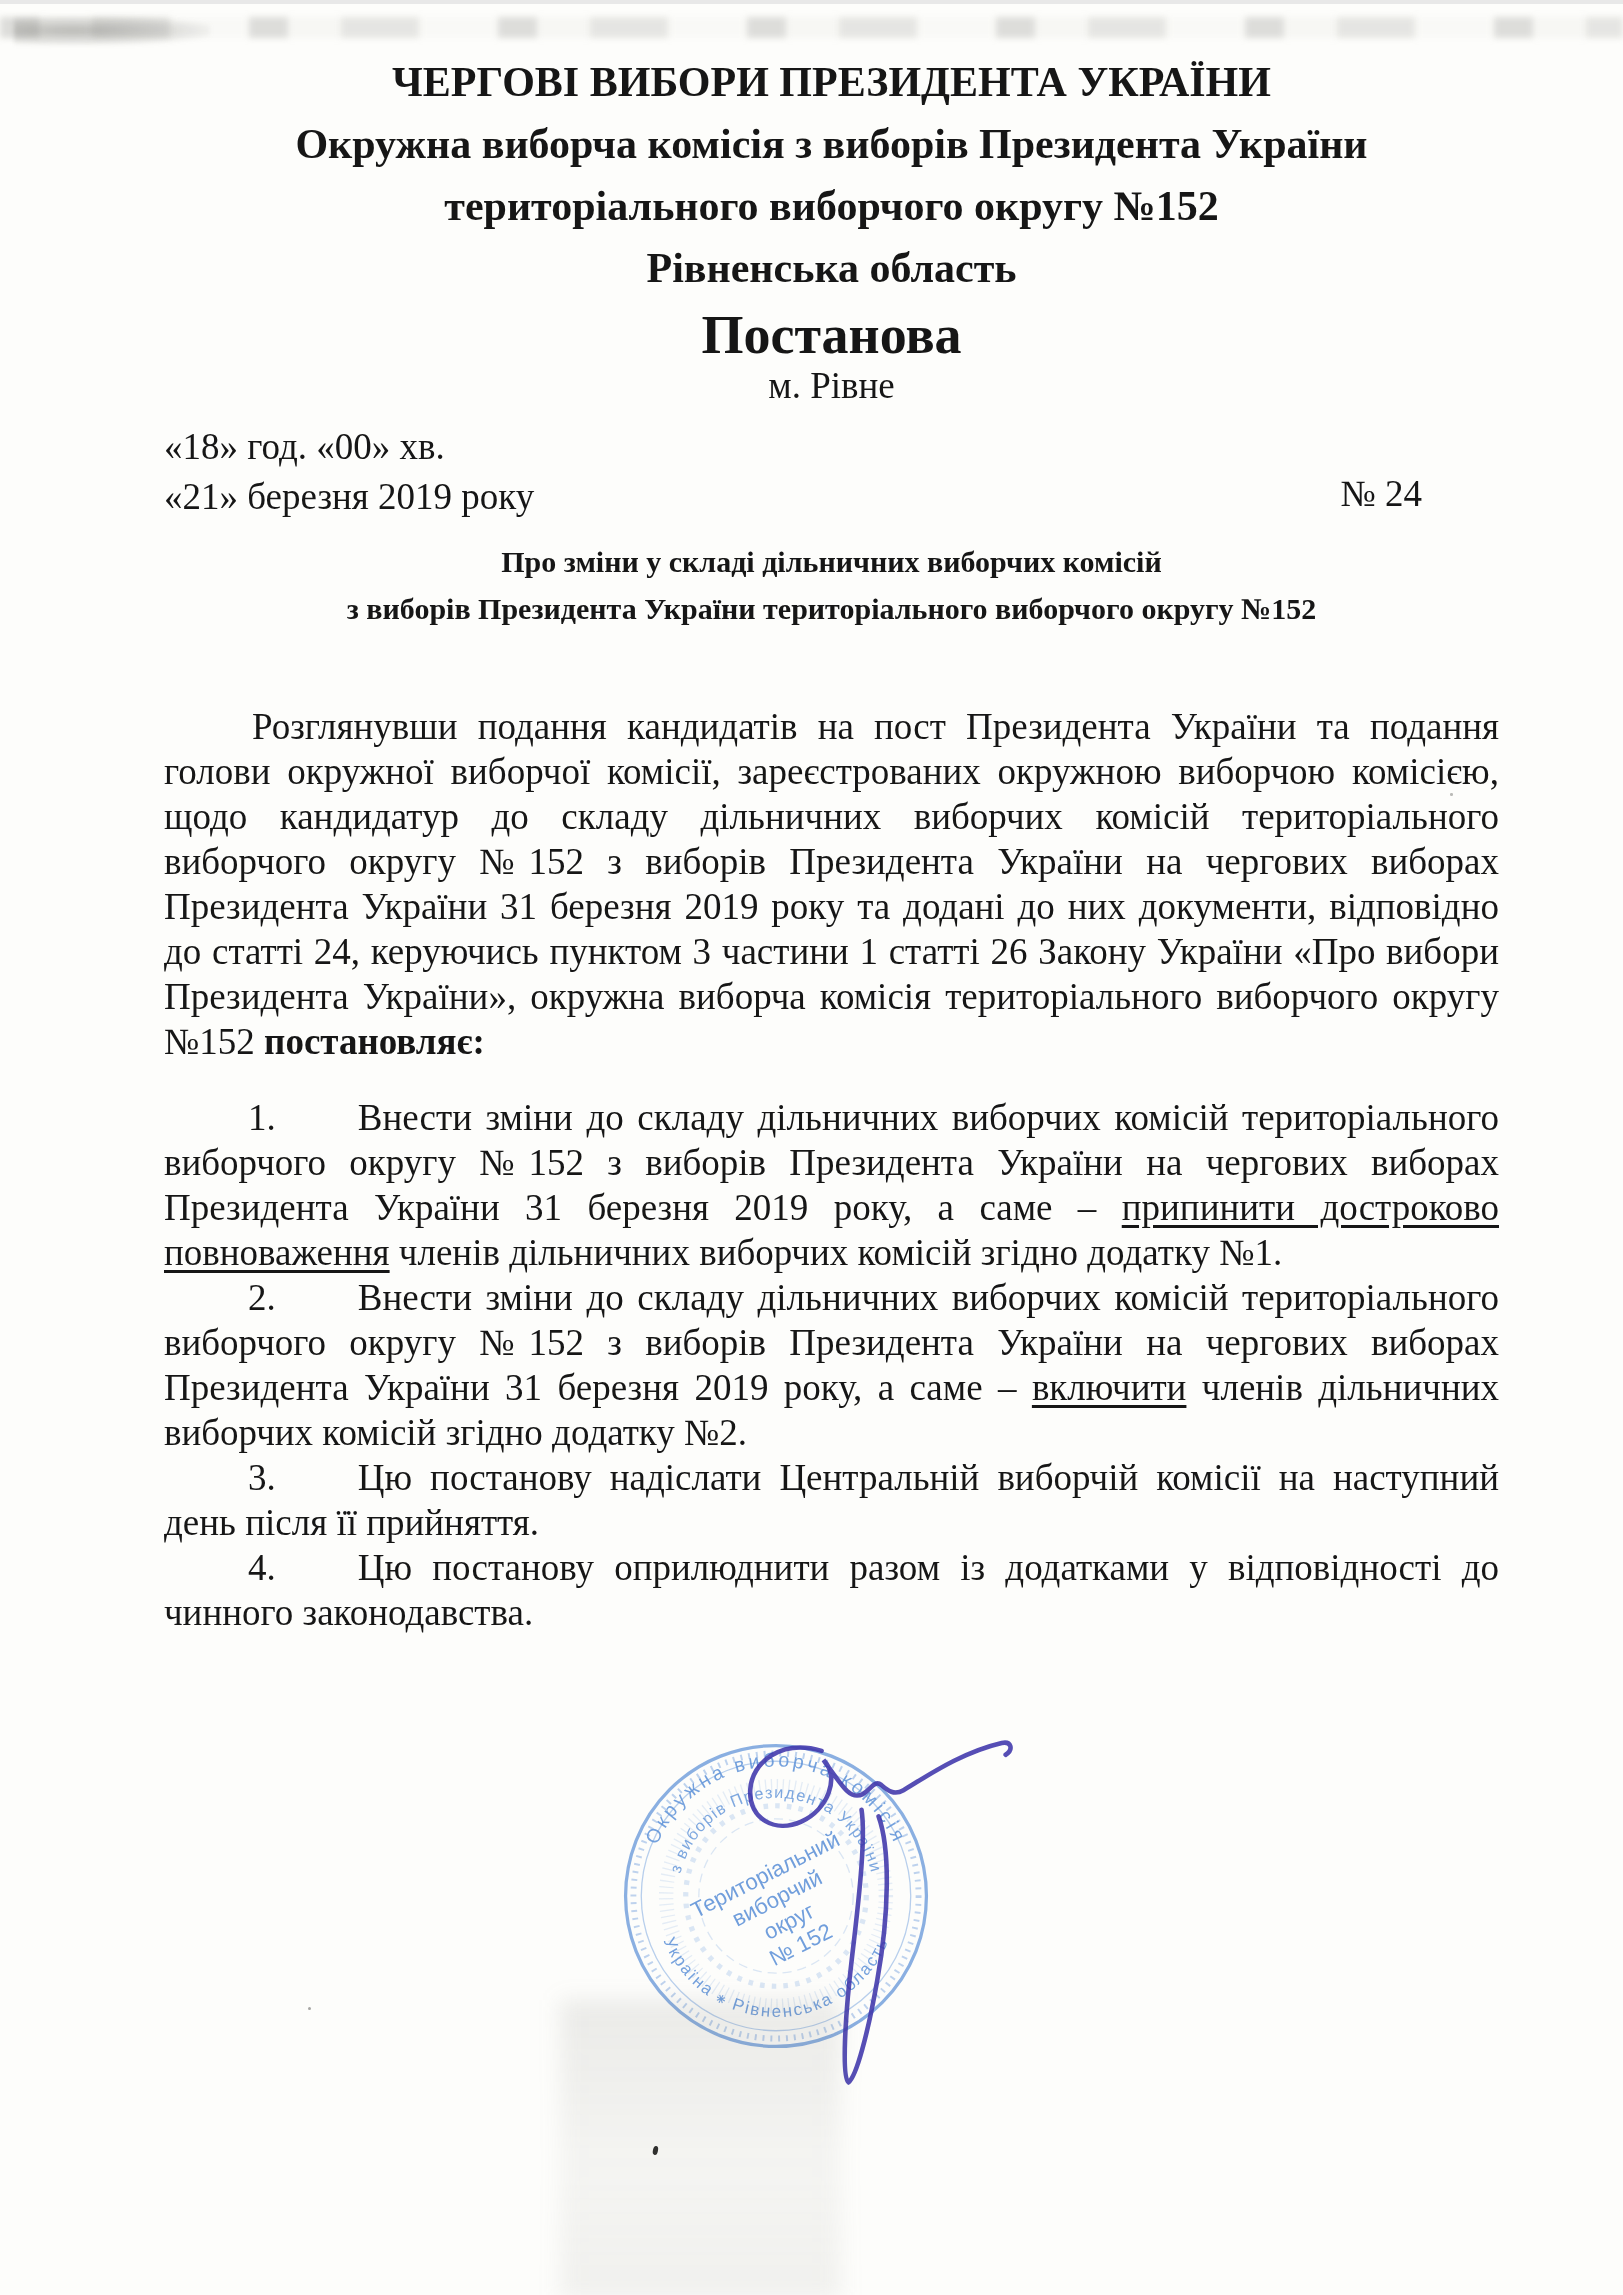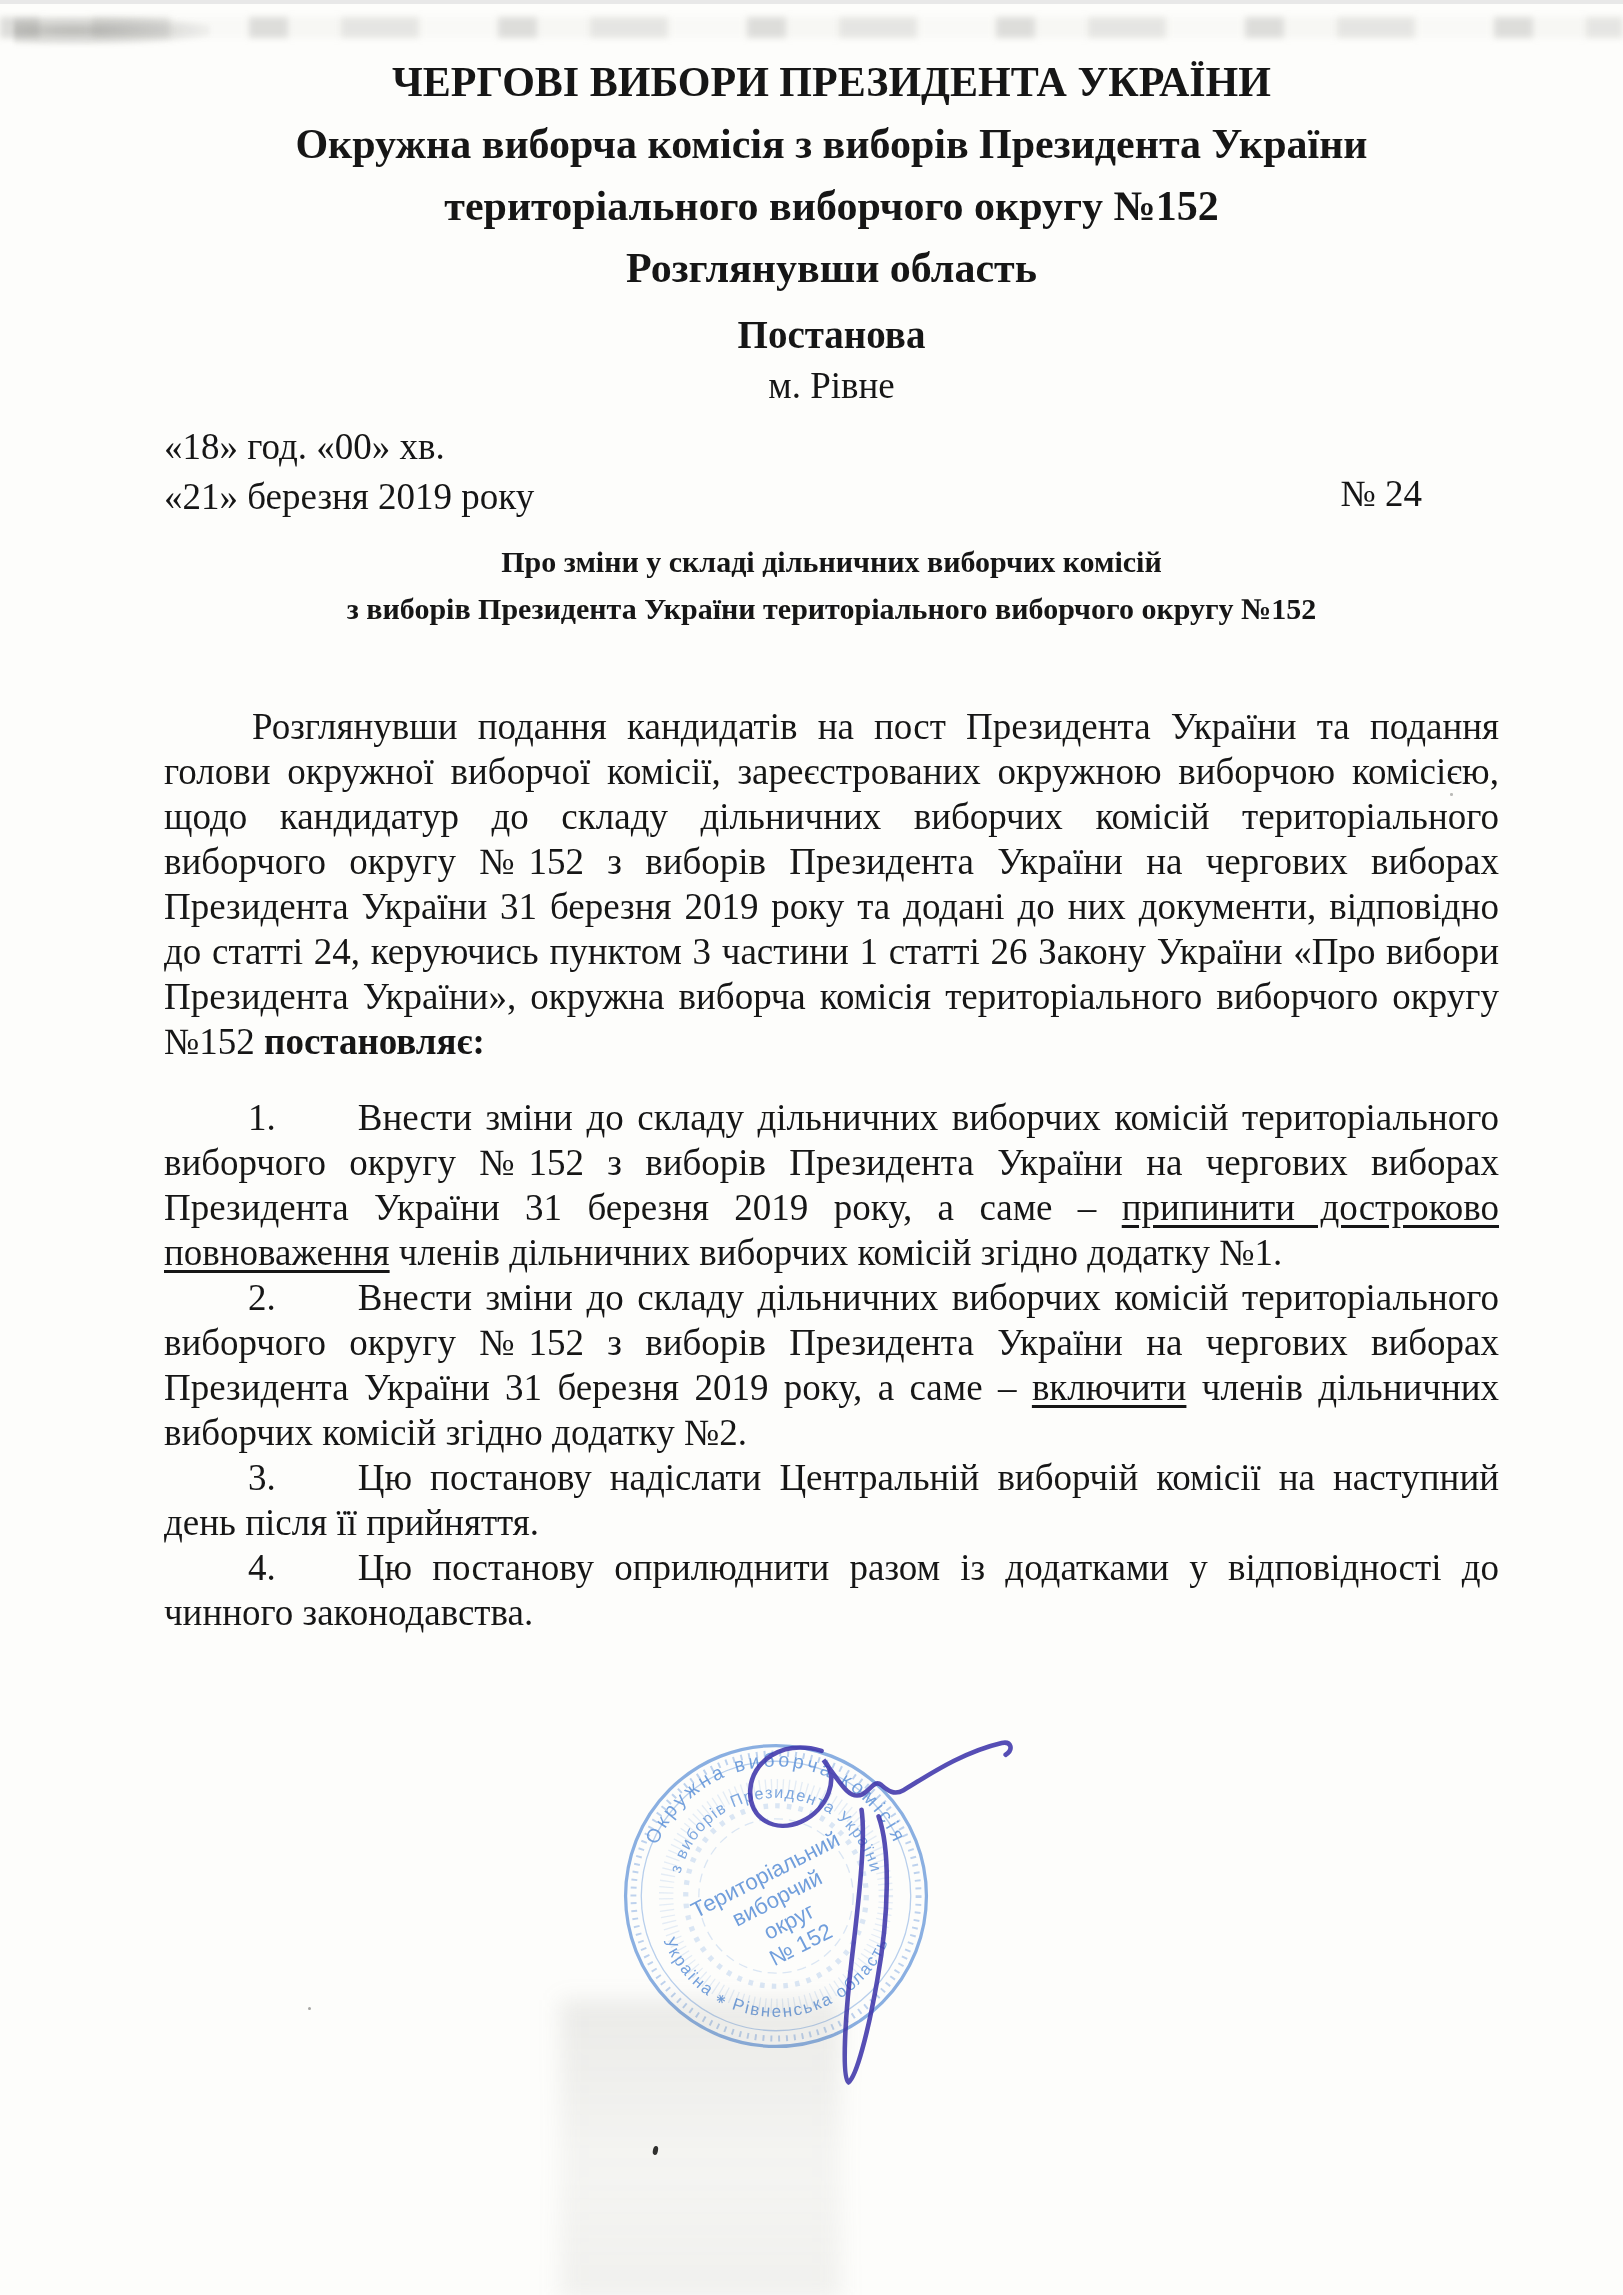--- a/index.html
+++ b/index.html
@@ -34,21 +34,21 @@
   }
   .ink-dot {
     position:absolute; left:653px; top:2142px; width:5.2px; height:8.5px;
     background:#30302e; border-radius:50%; transform:rotate(12deg);
   }
   .speck1 { position:absolute; left:308px; top:2003px; width:3.3px; height:3.3px; background:rgba(80,80,78,.5); border-radius:50%; }
   .speck2 { position:absolute; left:1450px; top:789px; width:2.6px; height:2.6px; background:rgba(120,120,116,.5); border-radius:50%; }
 
   
   .doc-header { text-align:center; font-weight:700; font-size:42px; line-height:62px; }
-  .doc-title  { text-align:center; font-weight:700; font-size:39px; line-height:50px; margin-top:10.5px; }
+  .doc-title  { text-align:center; font-weight:700; font-size:54px; line-height:50px; margin-top:10.5px; }
   .doc-city   { text-align:center; font-size:37px; line-height:52px; }
 
   .meta { position:relative; margin-top:10.5px; font-size:37px; line-height:50px; }
   .meta-number { position:absolute; right:77px; bottom:2.6px;font-family:Liberation Serif, serif; }
 
   .subject { text-align:center; font-weight:700; font-size:30px; line-height:47px; margin-top:15.7px; }
 
   .body-text {
     font-size:37px; line-height:45px; text-align:justify; margin:0;
   }
@@ -78,21 +78,21 @@
 
 <div class="page">
 
   <div class="scan-band"></div>
   <div class="scan-blob"></div>
 
   <div class="doc-header">
     <div>ЧЕРГОВІ ВИБОРИ ПРЕЗИДЕНТА УКРАЇНИ</div>
     <div>Окружна виборча комісія з виборів Президента України</div>
     <div>територіального виборчого округу №152</div>
-    <div>Розглянувши область</div>
+    <div>Рівненська область</div>
   </div>
 
   <div class="doc-title">Постанова</div>
   <div class="doc-city">м. Рівне</div>
 
   <div class="meta">
     <div>«18» год. «00» хв.</div>
     <div>«21» березня 2019 року</div>
     <div class="meta-number">№ 24</div>
   </div>

